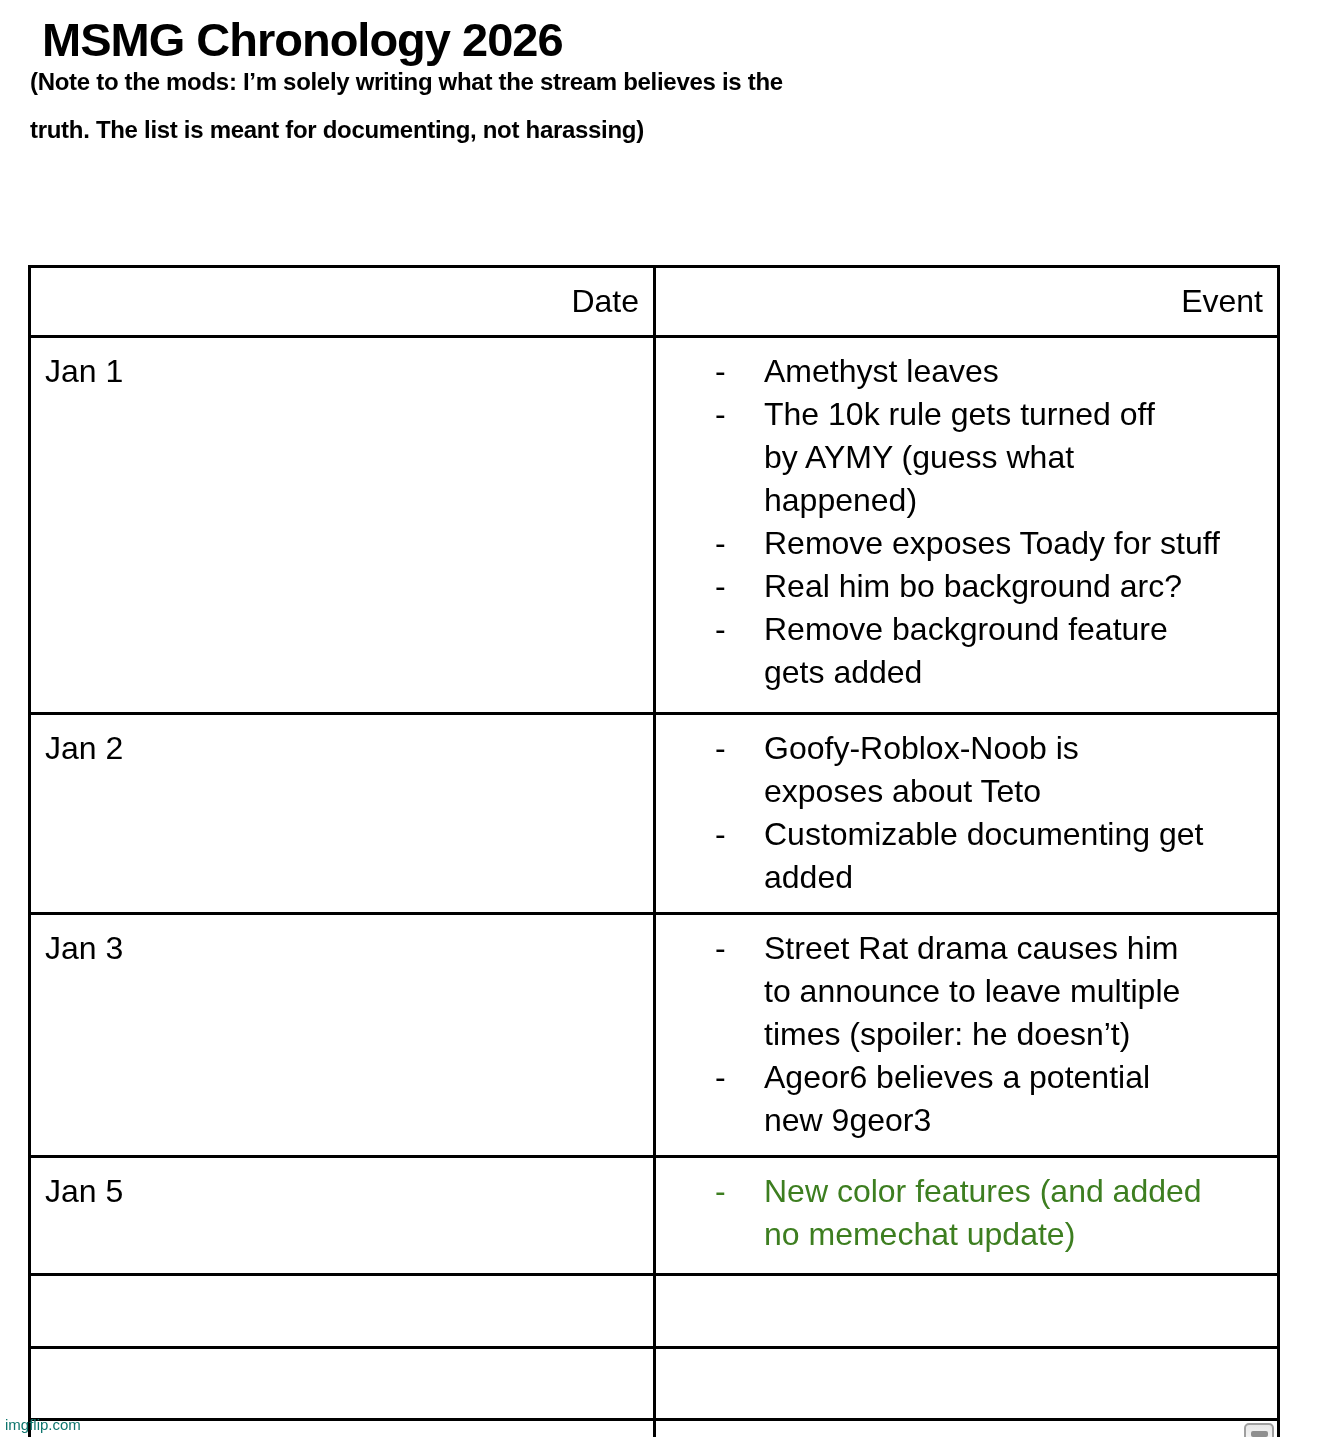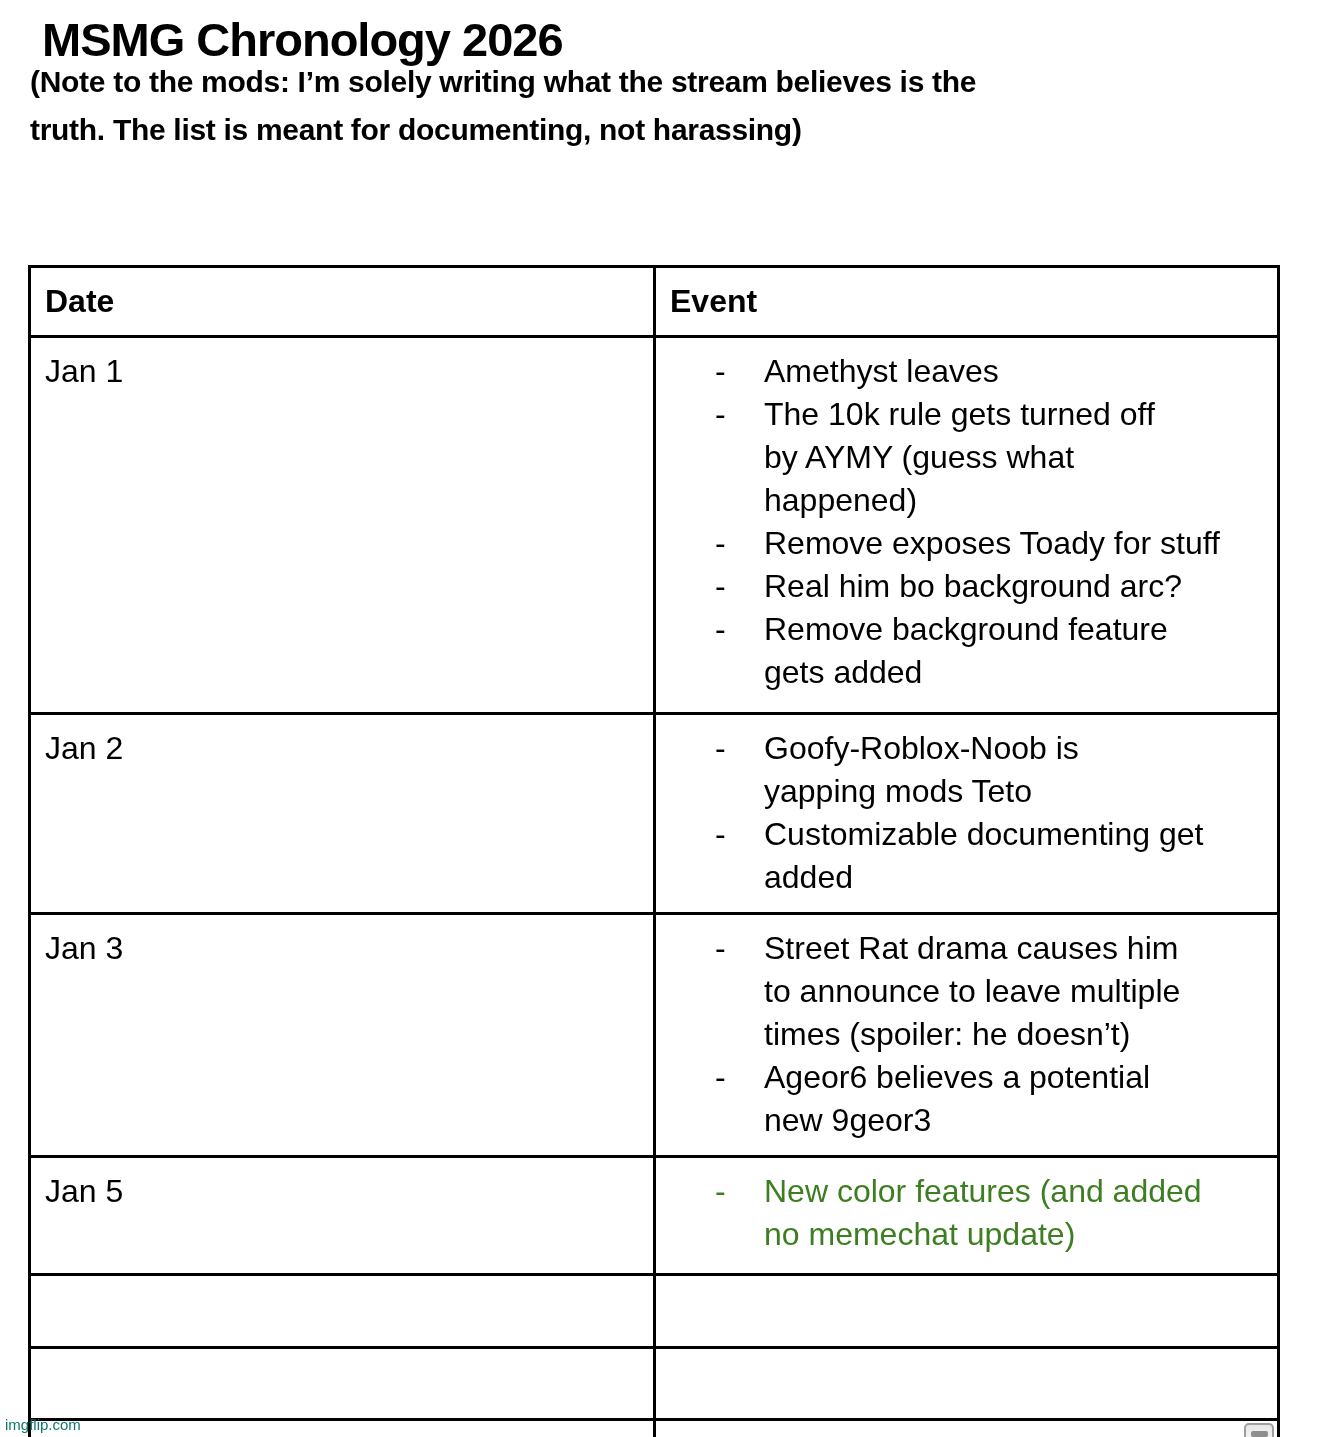--- a/index.html
+++ b/index.html
@@ -24,21 +24,21 @@
     line-height: 56px;
     font-weight: 700;
     letter-spacing: -1px;
     white-space: pre-line;
   }
   .note {
     position: absolute;
     left: 30px;
     top: 58px;
     margin: 0;
-    font-size: 30px;
+    font-size: 24px;
     line-height: 48px;
     font-weight: 700;
     letter-spacing: -0.3px;
     white-space: pre-line;
     width: 1260px;
   }
   table.chronology {
     position: absolute;
     left: 28px;
     top: 265px;
@@ -50,21 +50,21 @@
   table.chronology col.event-col { width: 624px; }
   th, td {
     border: 3px solid #000000;
     vertical-align: top;
     font-size: 32px;
     line-height: 43px;
     text-align: left;
     padding: 12px 14px 0 14px;
     overflow: hidden;
   }
-  th { font-weight: 700; }
+  th { font-weight: 400; text-align: right; }
   td.event-cell { padding: 12px 8px 0 0; }
   tr.row-header { height: 70px; }
   tr.row-jan1 { height: 377px; margin-top: 36px; }
   tr.row-jan2 { height: 200px; }
   tr.row-jan3 { height: 243px; }
   tr.row-jan5 { height: 118px; }
   tr.row-empty1 { height: 73px; }
   tr.row-empty2 { height: 72px; }
   tr.row-partial { height: 90px; }
   ul.events {
@@ -164,21 +164,21 @@
         </td>
       </tr>
 
       <tr class="row-jan2">
         <td>Jan 2</td>
         <td class="event-cell">
           <ul class="events">
             <li class="bullet">
               <span class="dash">-</span>
               <span class="bullet-text">Goofy-Roblox-Noob is
-yapping mods Teto</span>
+exposes about Teto</span>
             </li>
             <li class="bullet">
               <span class="dash">-</span>
               <span class="bullet-text">Customizable documenting get
 added</span>
             </li>
           </ul>
         </td>
       </tr>
 

